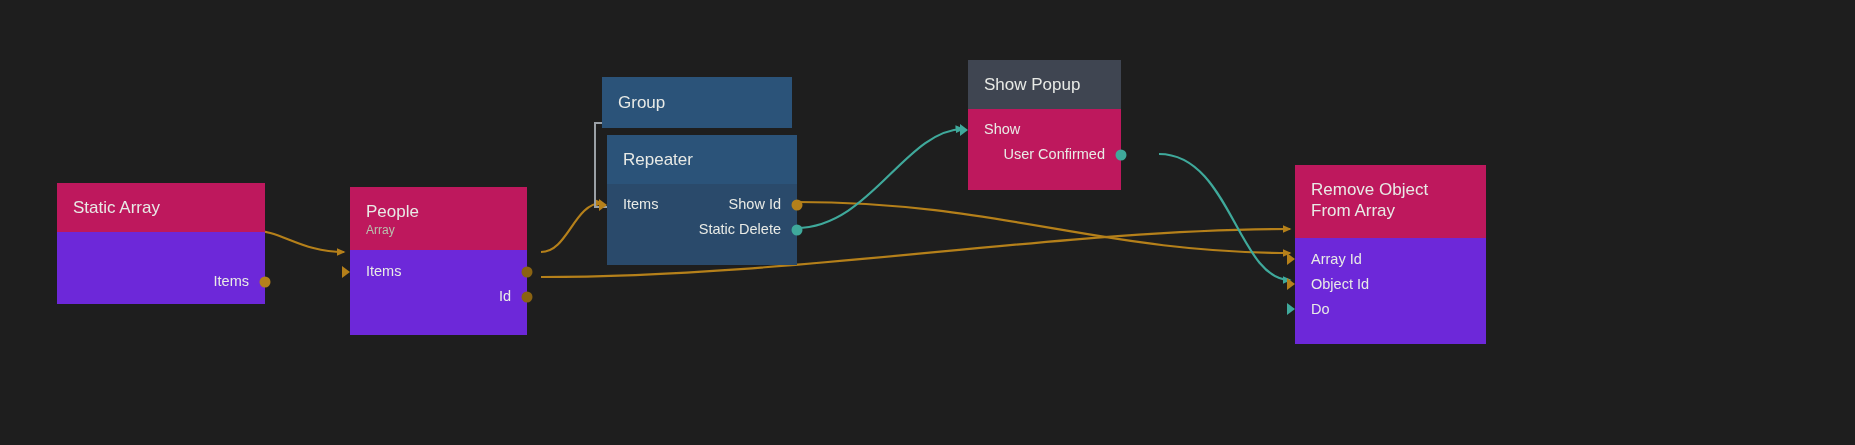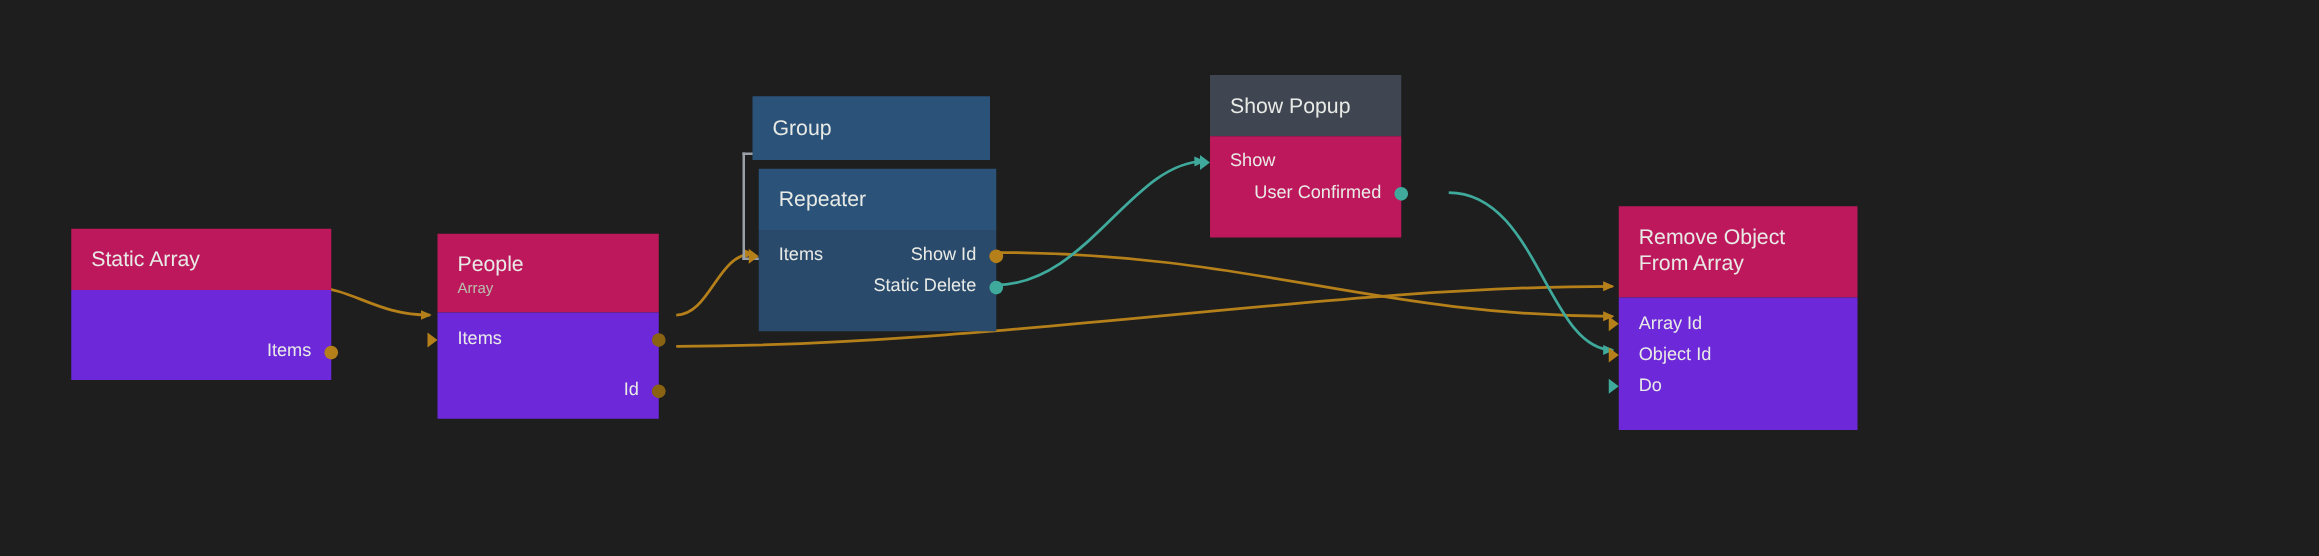--- a/index.html
+++ b/index.html
@@ -111,21 +111,21 @@
     <div class="node-header" style="padding-bottom:12px;">
       <span>People</span>
       <span class="sub">Array</span>
     </div>
     <div class="node-body" style="height:66px;padding-top:9px;">
       <div class="port in">
         <span class="arrow" style="border-left:8px solid #b5801a;"></span>
         <span>Items</span>
         <span class="dot right" style="background:#8a6312;"></span>
       </div>
-      <div class="port out" style="margin-top:16px;">
+      <div class="port out" style="margin-top:0px;">
         <span>Id</span>
         <span class="dot right" style="background:#8a6312;"></span>
       </div>
     </div>
   </div>
 
   <div class="node blue" style="left:602px;top:77px;width:190px;">
     <div class="node-header" style="padding:15px 16px;">
       <span>Group</span>
     </div>

